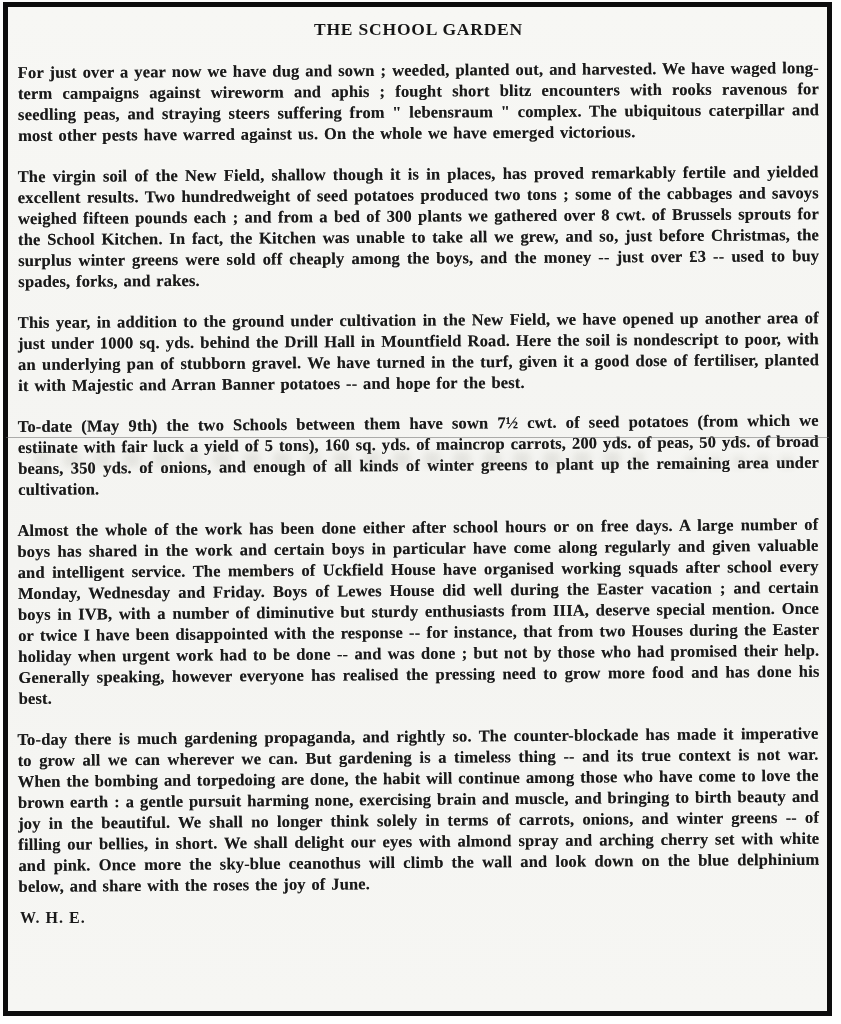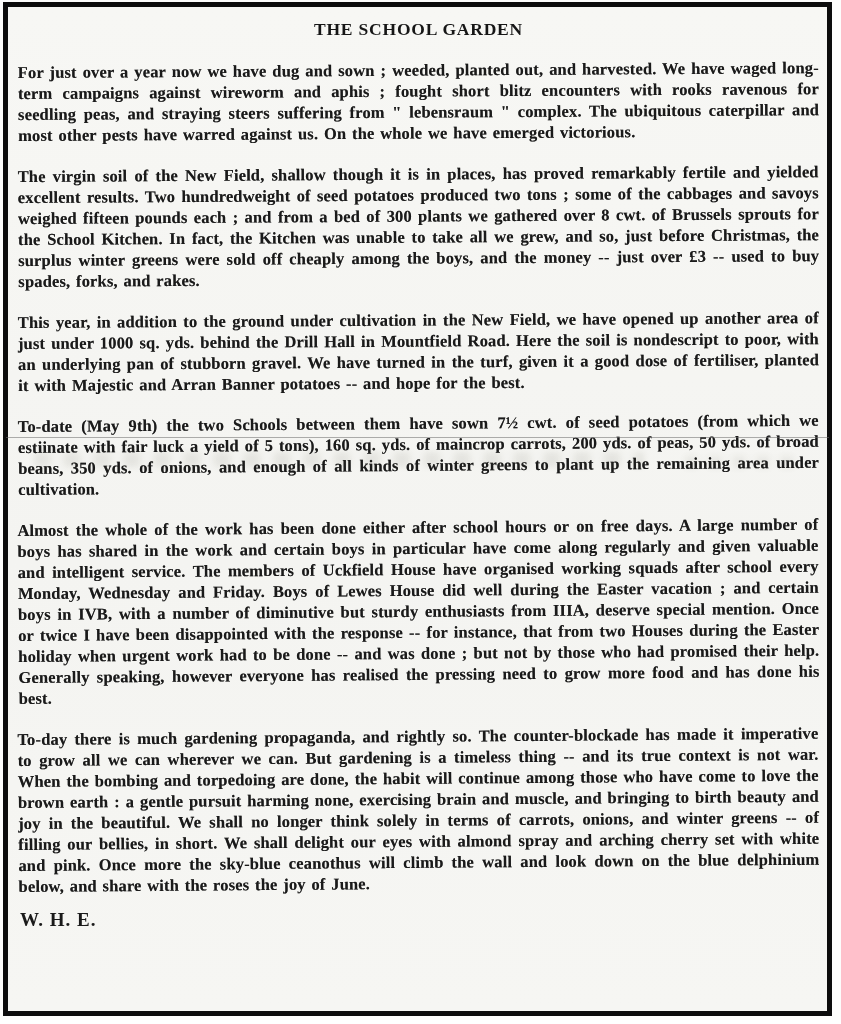--- a/index.html
+++ b/index.html
@@ -37,21 +37,21 @@
     letter-spacing: 0.15px;
     word-spacing: 1.5px;
     color: #1a1a1a;
     text-shadow: 0 0 0.4px rgba(20,20,20,0.55);
   }
   .tilt-a { transform: rotate(-0.35deg); transform-origin: 0 50%; }
   .tilt-b { transform: rotate(-0.45deg); transform-origin: 0 50%; }
   .para-after-seam { margin-top: 14px; }
   .signature {
     margin: -8px 0 0 2px;
-    font-size: 19px;
+    font-size: 16px;
     font-weight: 700;
     letter-spacing: 1px;
     color: #1a1a1a;
   }
   .seam {
     position: absolute;
     left: 6px; right: 12px; top: 437px;
     height: 0;
     border-top: 1.5px solid rgba(110,110,110,0.55);
   }

